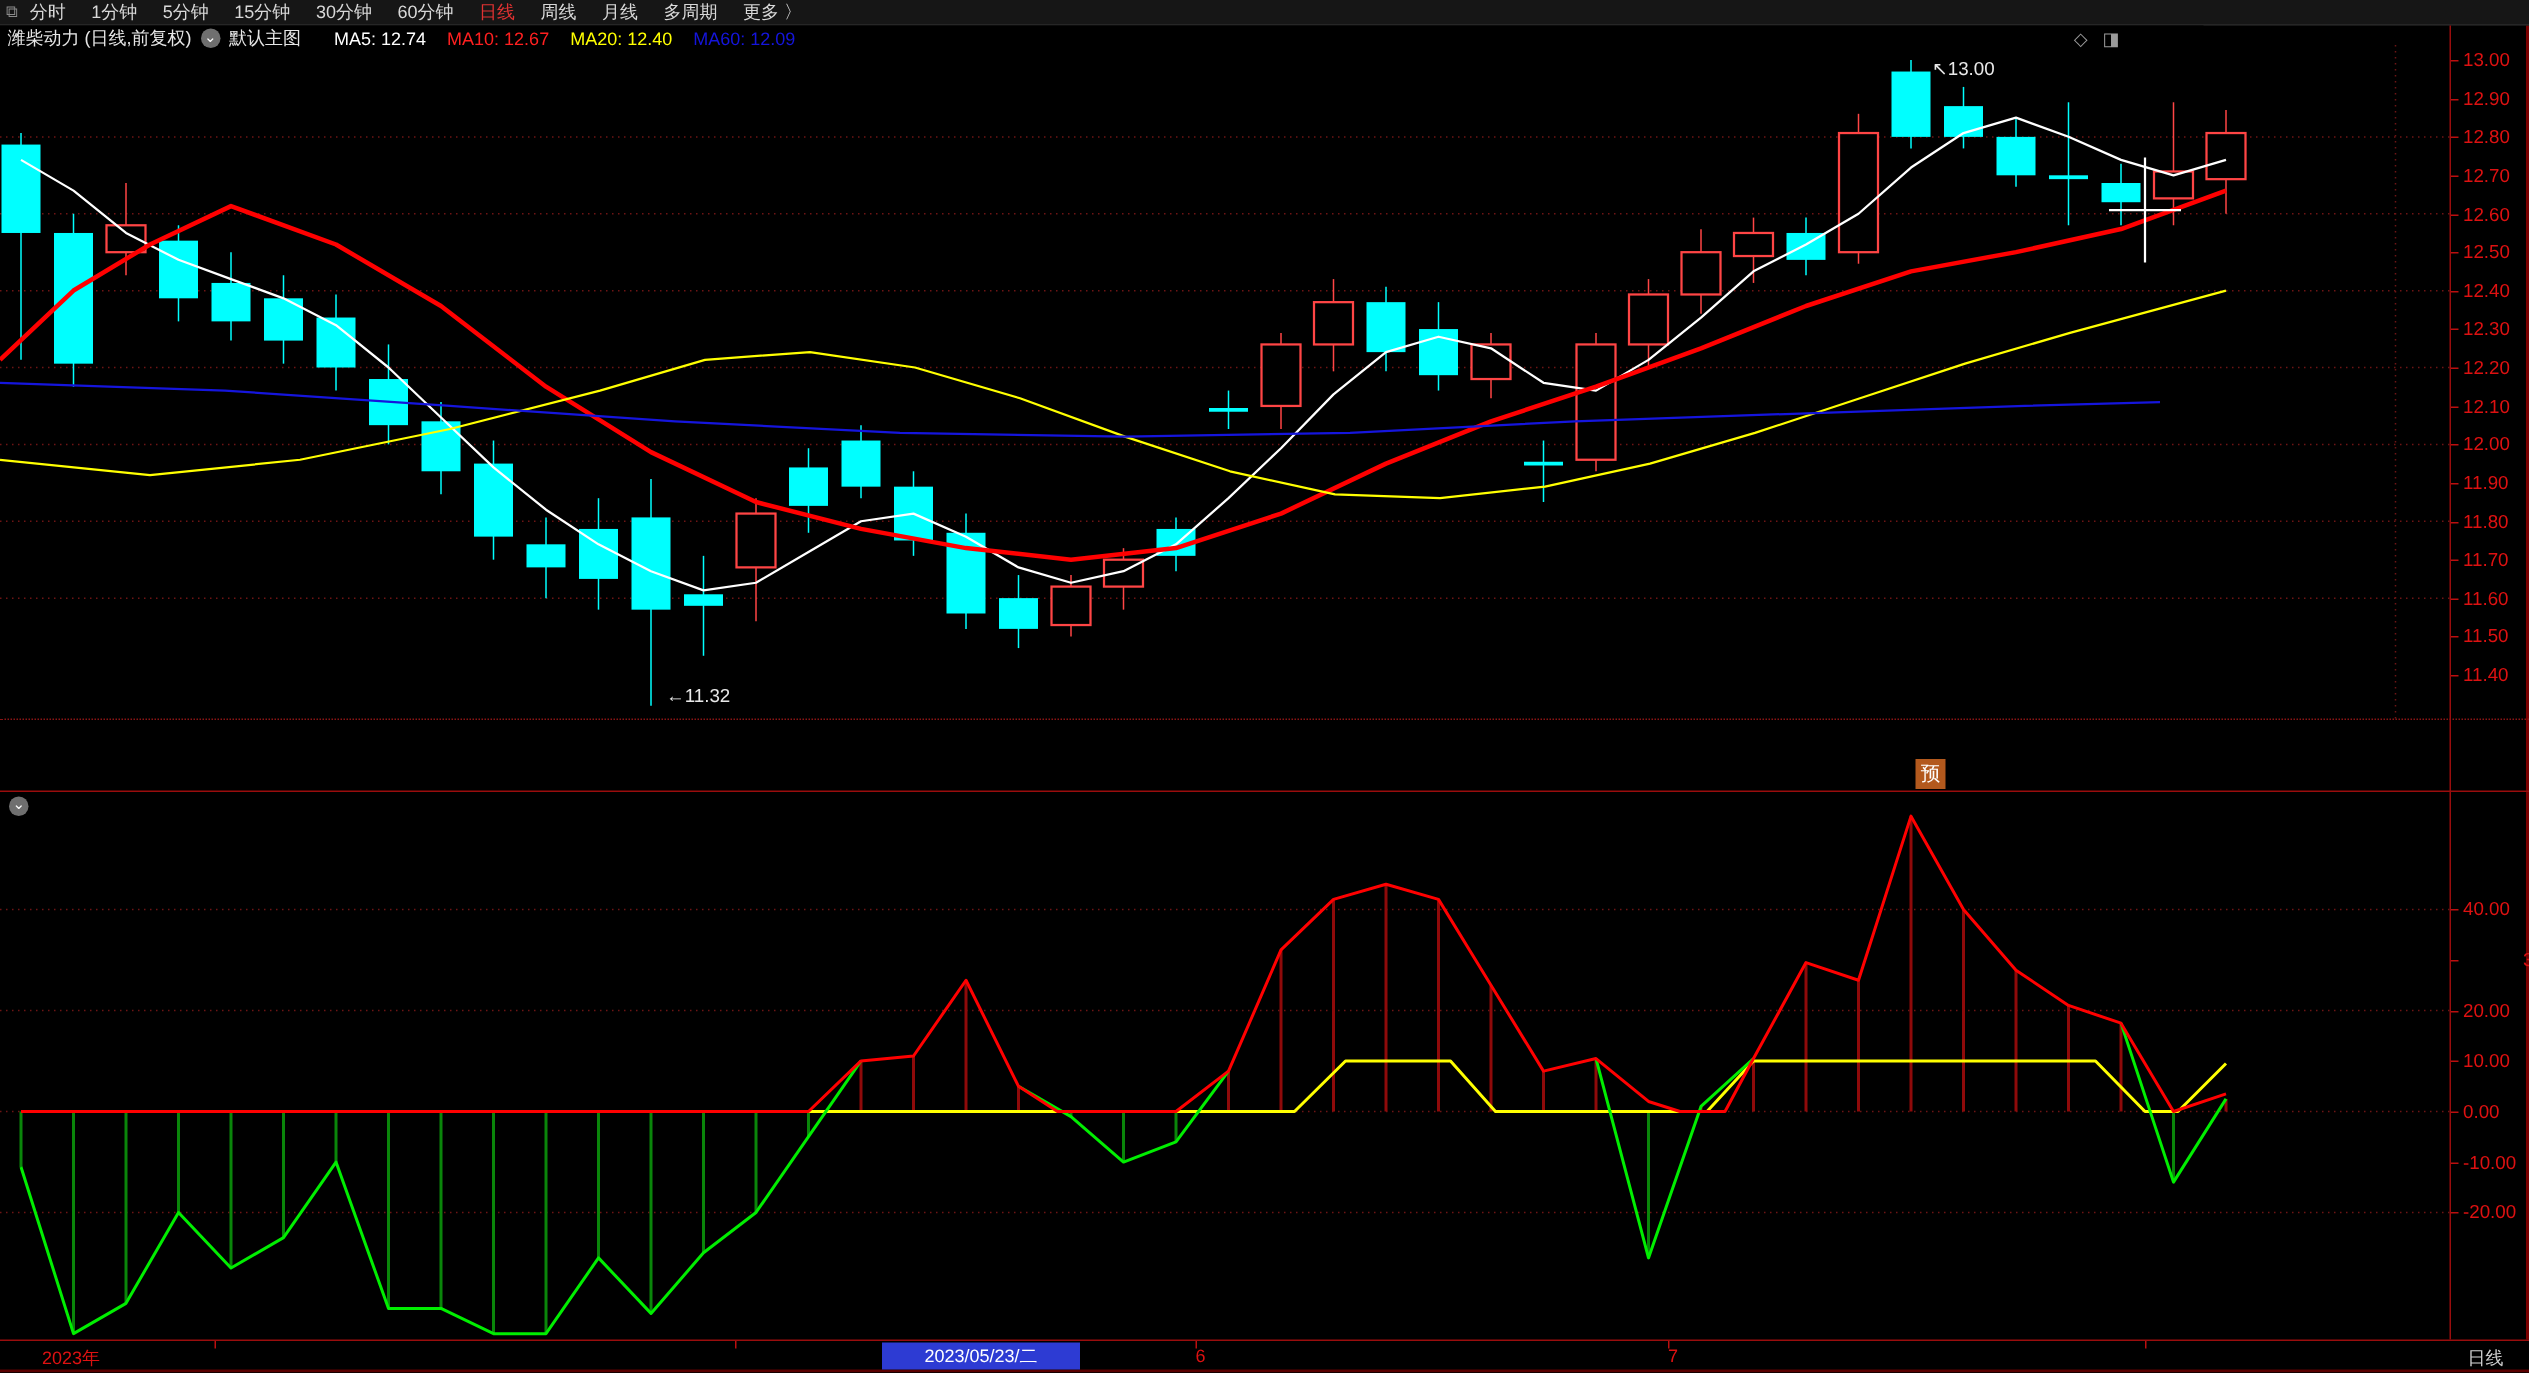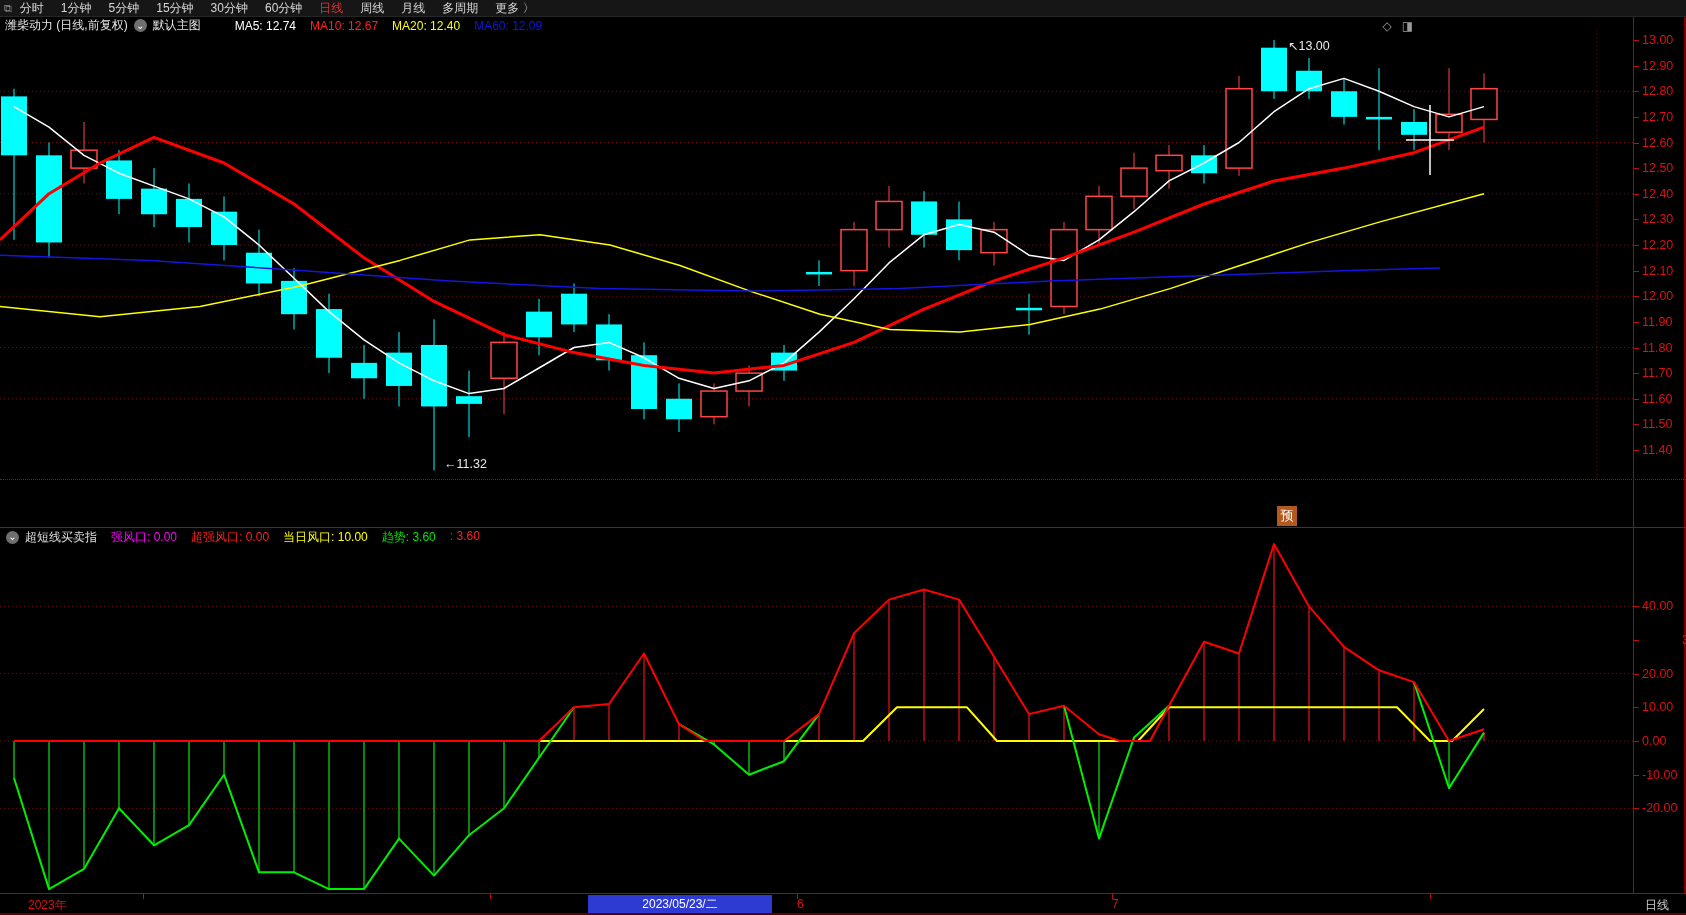--- a/index.html
+++ b/index.html
@@ -48,21 +48,21 @@
   #flag { position:absolute; left:1277px; top:506px; width:20px; height:20px;
     background:#b3591d; color:#fff; font-size:13px; display:flex;
     align-items:center; justify-content:center; }
   
   .anno { position:absolute; font-size:12.5px; color:#e8e8e8; white-space:nowrap; }
   
   #bottombar { position:absolute; left:0; top:893px; width:1686px; height:22px;
     background:#000; border-top:1px solid #9a0d0d; border-bottom:2px solid #5a0000;
     font-size:12px; }
   #year-label { position:absolute; left:28px; top:3px; color:#dd1111; }
-  #date-box { position:absolute; left:588px; top:1px; width:184px; height:18px;
+  #date-box { position:absolute; left:588px; top:1px; width:132px; height:18px;
     background:#2d3bd3; color:#fff; text-align:center; line-height:18px; }
   .month-lbl { position:absolute; top:3px; color:#dd1111; }
   .btick { position:absolute; top:0; width:1px; height:5px; background:#bb0f0f; }
   #period-label { position:absolute; left:1645px; top:3px; color:#cfcfcf; }
 </style>
 </head>
 <body>
 
 <div id="stage">
 
@@ -80,21 +80,21 @@
         <span class="mi">月线</span>
         <span class="mi">多周期</span>
         <span class="mi">更多 〉</span>
       </div>
   </div>
 
   <div id="symrow">
     <span id="symtitle">潍柴动力 (日线,前复权)</span>
     <span class="circ-ic">⌄</span>
     <span id="overlay-label">默认主图</span>
-    <span id="ma-labels" style="display:flex;margin-left:12px;">
+    <span id="ma-labels" style="display:flex;">
         <span class="ma-lbl" style="color: rgb(255, 255, 255);">MA5: 12.74</span>
         <span class="ma-lbl" style="color: rgb(255, 32, 32);">MA10: 12.67</span>
         <span class="ma-lbl" style="color: rgb(255, 255, 0);">MA20: 12.40</span>
         <span class="ma-lbl" style="color: rgb(21, 21, 221);">MA60: 12.09</span>
       </span>
     <span class="ric">
       <span>◇</span>
       <span>◨</span>
     </span>
   </div>
@@ -203,28 +203,20 @@
     </svg>
 
   <div id="dot-div"></div>
   <div id="sol-div"></div>
   <div id="right-border"></div>
 
   <div id="flag">预</div>
 
   <div id="indhdr">
     <span class="circ-ic">⌄</span>
-    <span id="ind-items" style="display:flex;">
-        <span class="it" style="color: rgb(224, 224, 224);">超短线买卖指</span>
-        <span class="it" style="color: rgb(255, 0, 255);">强风口: 0.00</span>
-        <span class="it" style="color: rgb(255, 32, 32);">超强风口: 0.00</span>
-        <span class="it" style="color: rgb(255, 255, 0);">当日风口: 10.00</span>
-        <span class="it" style="color: rgb(0, 230, 0);">趋势: 3.60</span>
-        <span class="it" style="color: rgb(255, 32, 32);">: 3.60</span>
-      </span>
   </div>
 
   <svg id="ind-svg" class="layer" style="top:527px" width="1634" height="366" viewBox="0 0 1634 366">
       <line x1="0" y1="79.35999999999999" x2="1634" y2="79.35999999999999" stroke="#6e1414" stroke-width="1" stroke-dasharray="1 3"></line>
       <line x1="0" y1="146.68" x2="1634" y2="146.68" stroke="#6e1414" stroke-width="1" stroke-dasharray="1 3"></line>
       <line x1="0" y1="214" x2="1634" y2="214" stroke="#6e1414" stroke-width="1" stroke-dasharray="1 3"></line>
       <line x1="0" y1="281.32" x2="1634" y2="281.32" stroke="#6e1414" stroke-width="1" stroke-dasharray="1 3"></line>
       <line x1="14" y1="214" x2="14" y2="251.026" stroke="#0a860a" stroke-width="2"></line>
       <line x1="49" y1="214" x2="49" y2="362.10400000000004" stroke="#0a860a" stroke-width="2"></line>
       <line x1="84" y1="214" x2="84" y2="341.908" stroke="#0a860a" stroke-width="2"></line>

